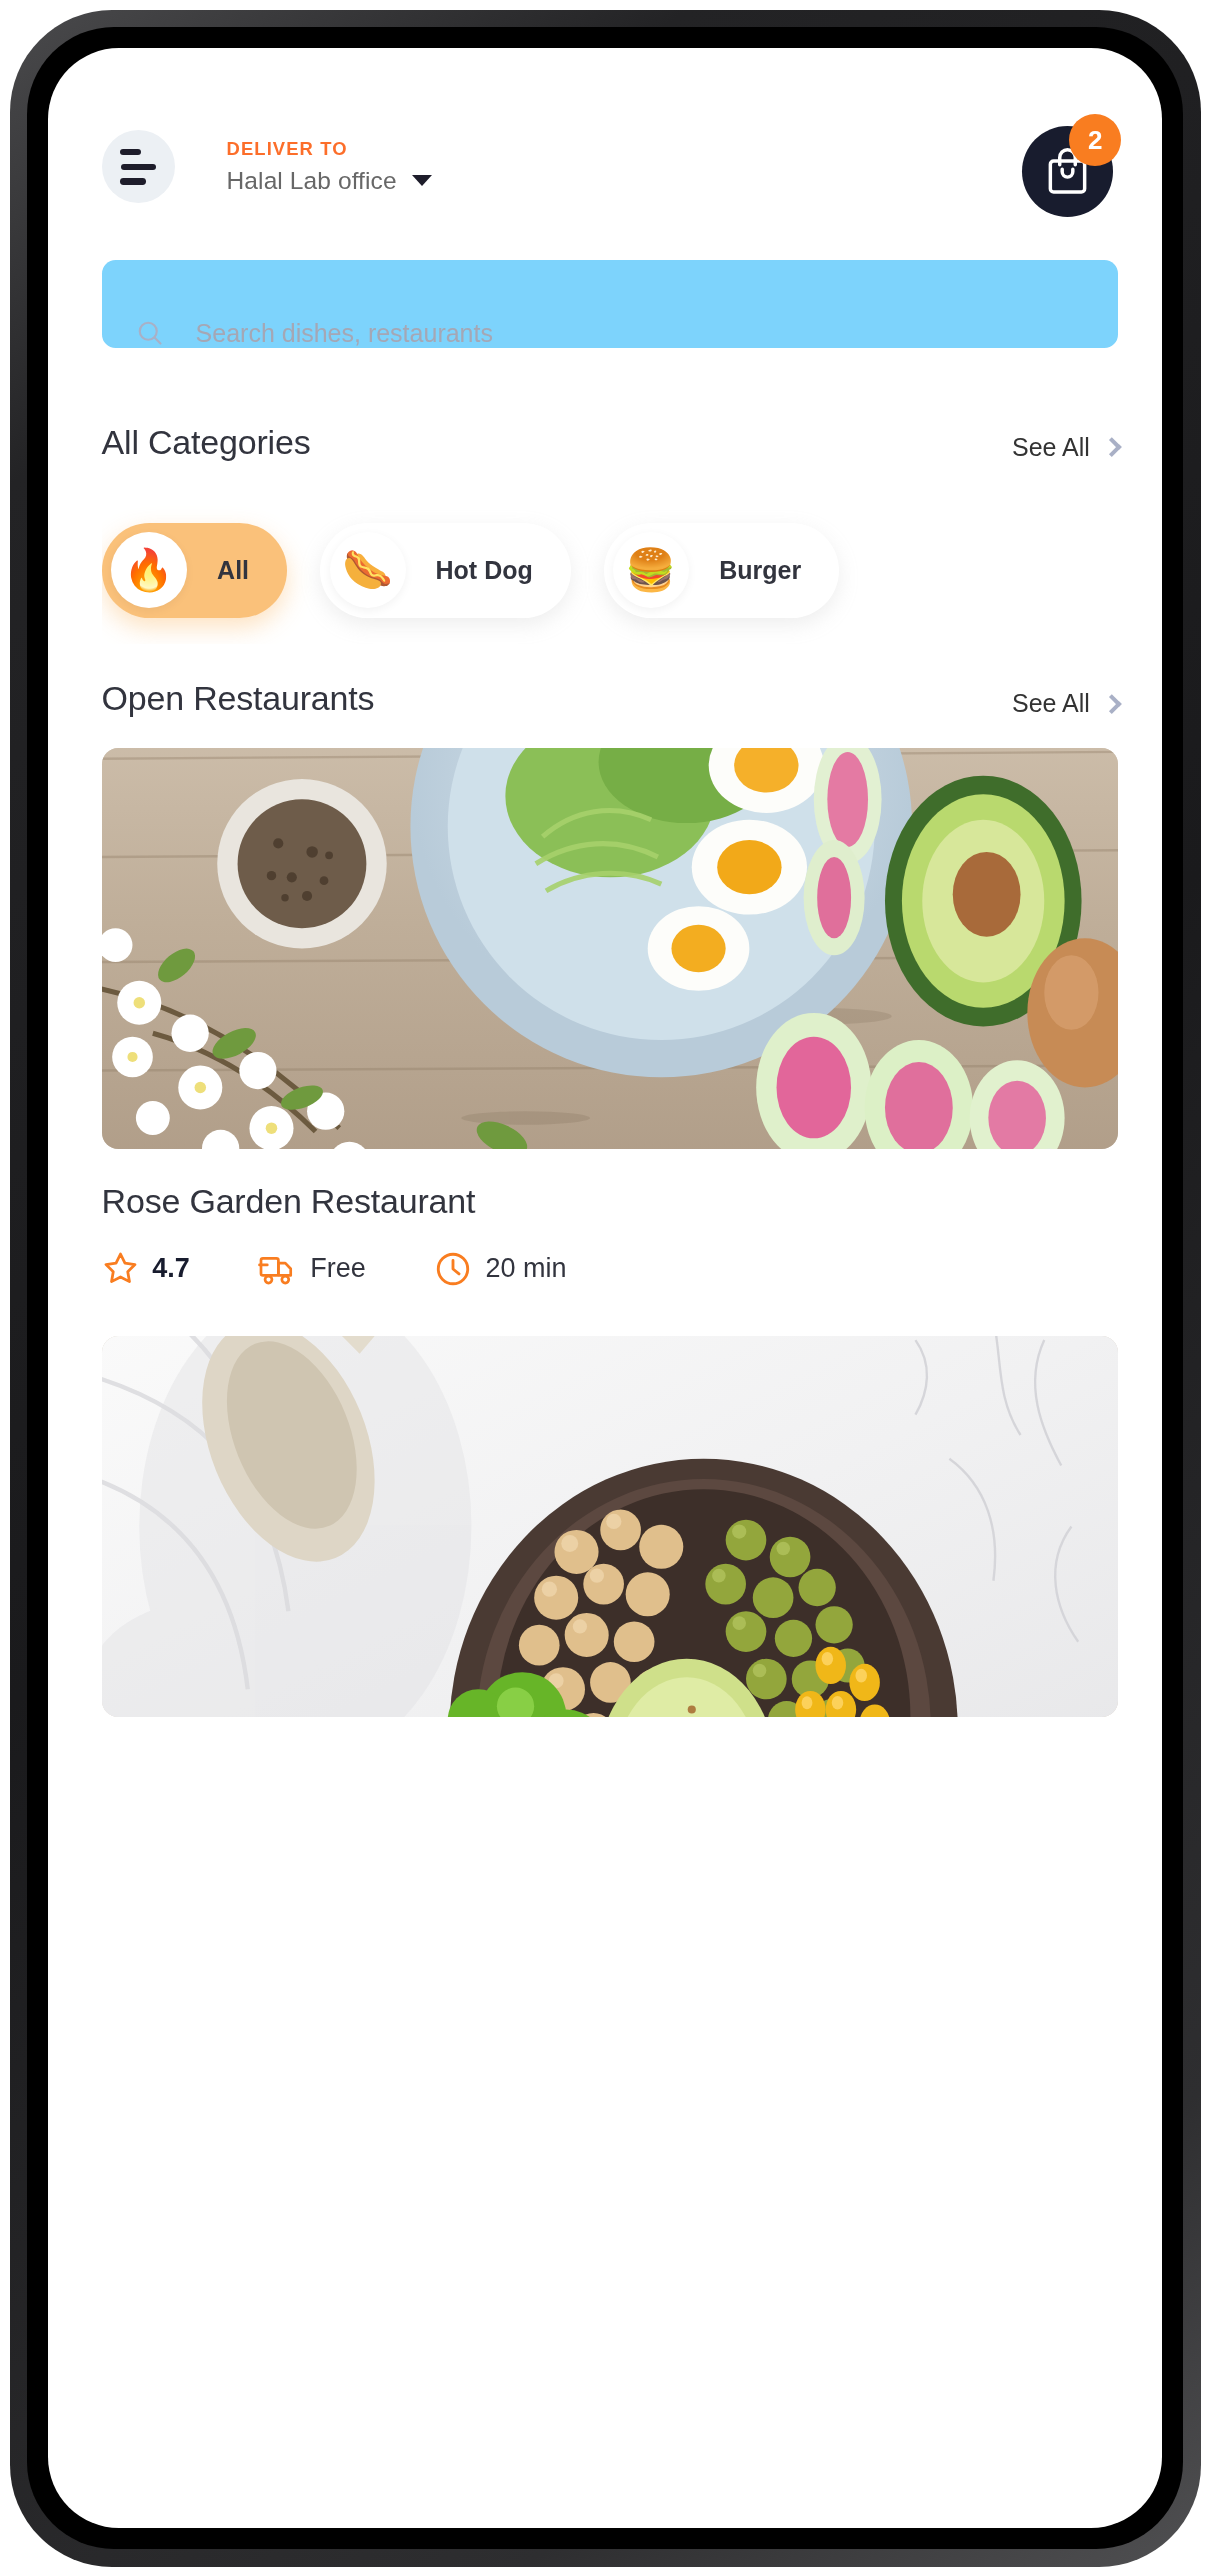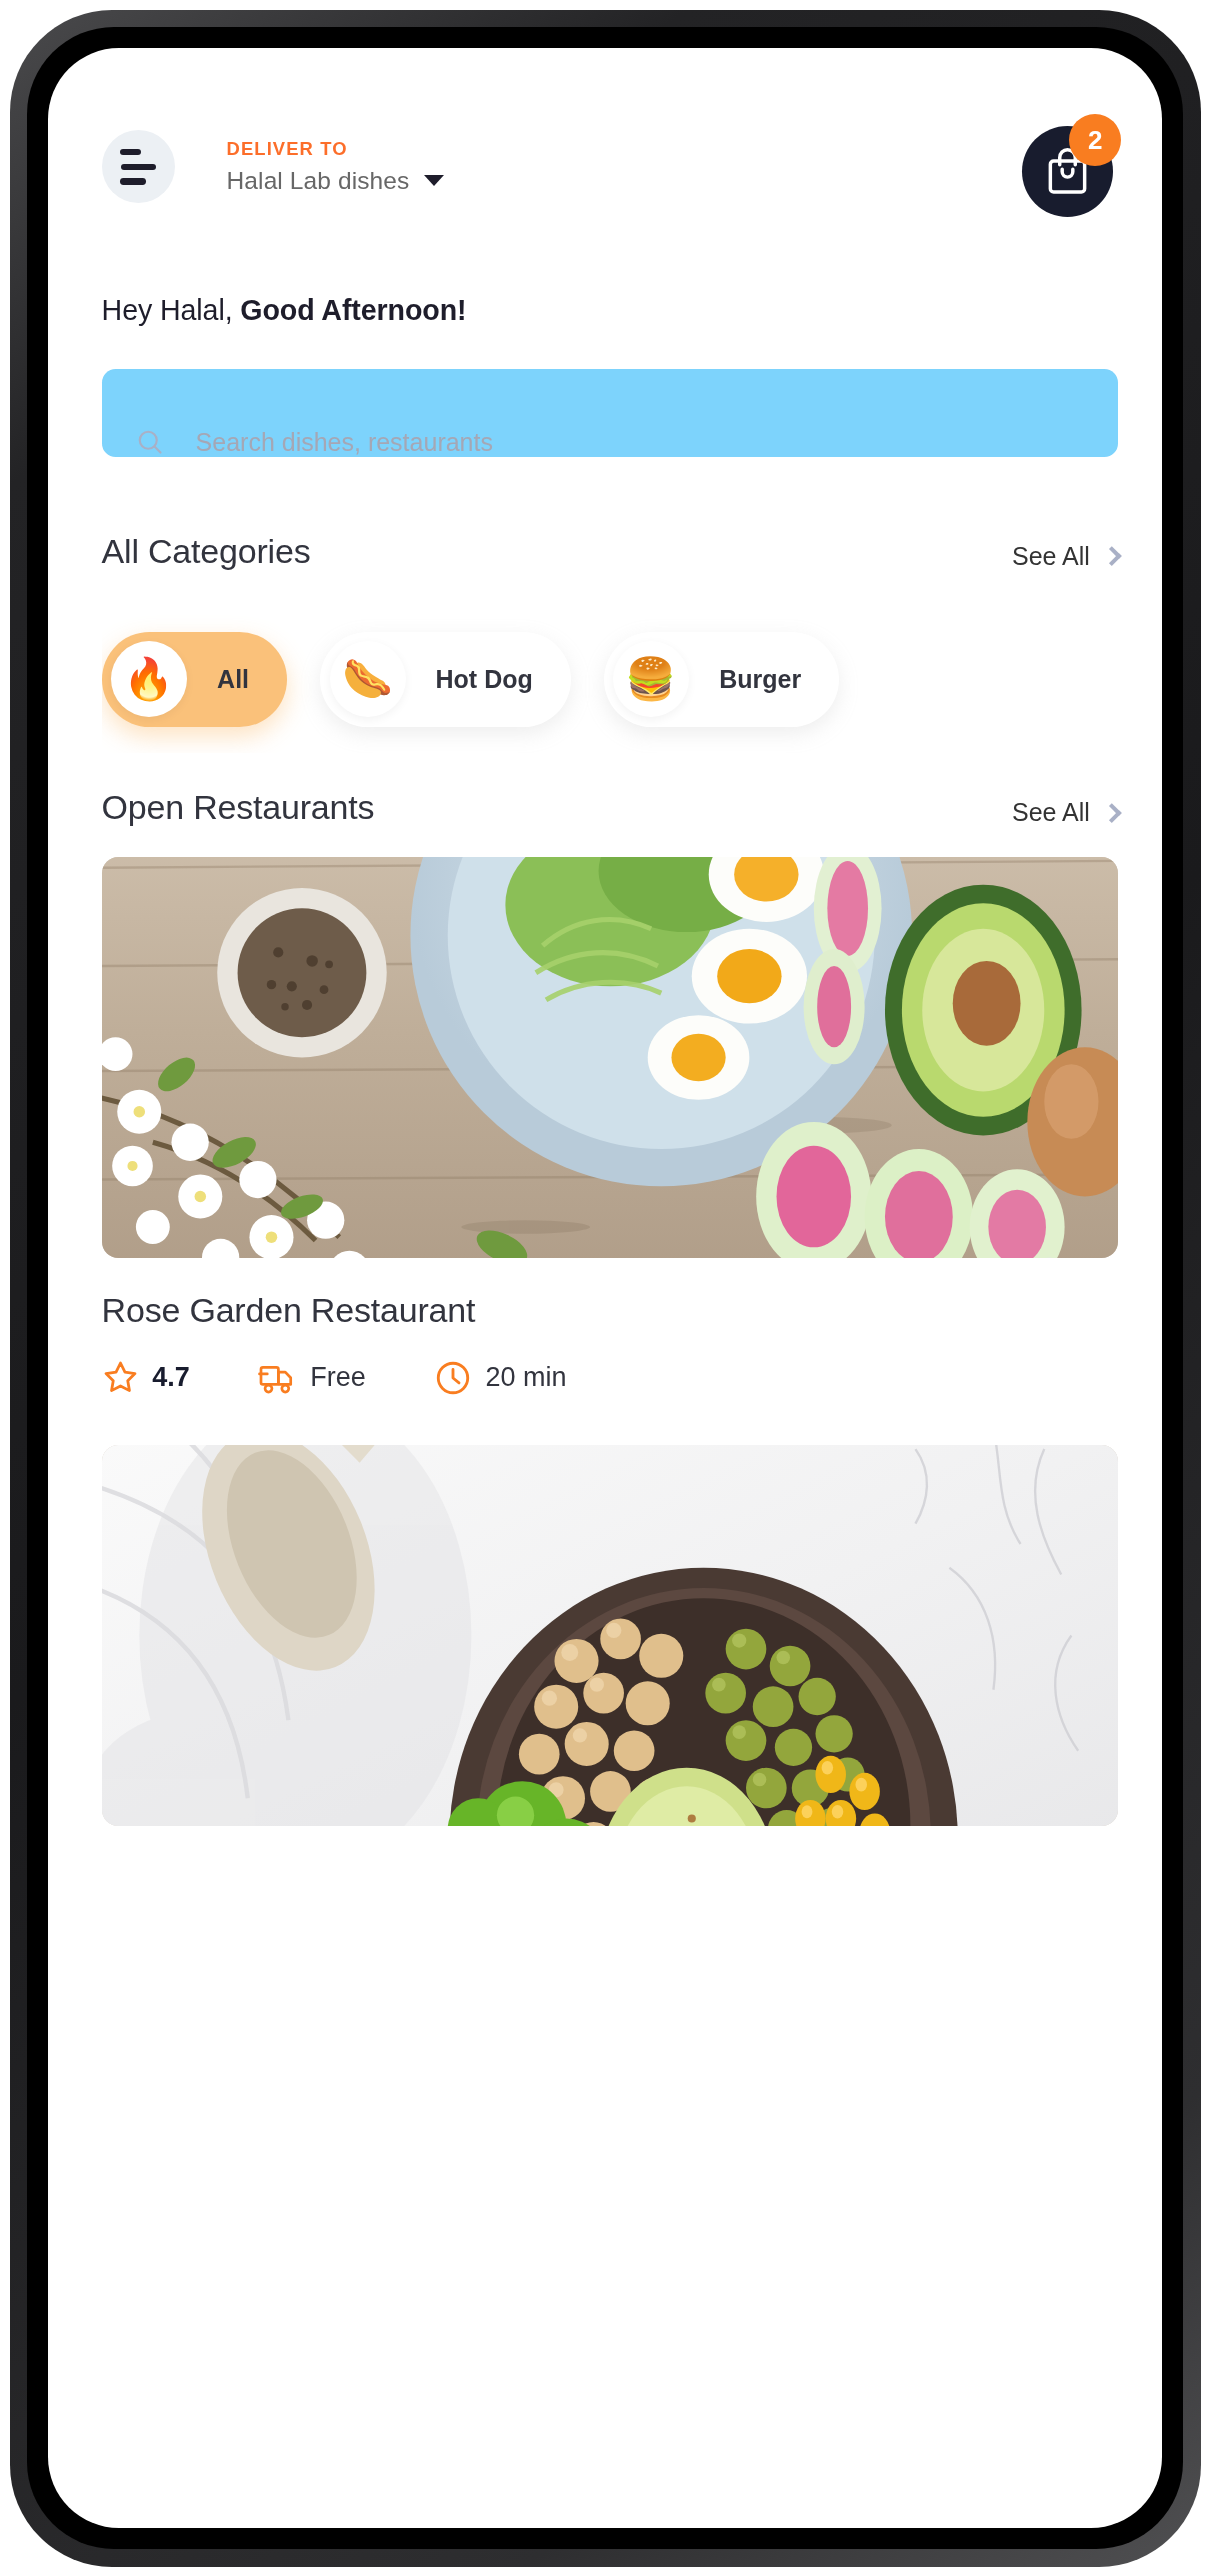--- a/index.html
+++ b/index.html
@@ -291,38 +291,37 @@
         <div class="app-header">
           <button class="menu-btn">
             <span class="menu-bar b1"></span>
             <span class="menu-bar b2"></span>
             <span class="menu-bar b3"></span>
           </button>
 
           <div class="deliver-block">
             <div class="deliver-label">DELIVER TO</div>
             <div class="deliver-row">
-              <span class="deliver-value">Halal Lab dishes</span>
+              <span class="deliver-value">Halal Lab office</span>
               <span class="caret-down"></span>
             </div>
           </div>
 
           <div class="cart-wrap">
             <button class="cart-btn">
               <svg width="49" height="52" viewBox="0 0 24 25" fill="none">
                 <rect x="3.6" y="7.6" width="16.8" height="15.2" rx="1.6" stroke="#ffffff" stroke-width="1.7"></rect>
                 <path d="M8.2 9.4V5.9a3.8 3.8 0 0 1 7.6 0v3.5" stroke="#ffffff" stroke-width="1.7" stroke-linecap="round"></path>
                 <path d="M9.4 11.6v1.3a2.6 2.6 0 0 0 5.2 0v-1.3" stroke="#ffffff" stroke-width="1.7" stroke-linecap="round"></path>
               </svg>
             </button>
             <span class="cart-badge">2</span>
           </div>
         </div>
 
-        <div class="greeting"><span>Hey Halal, </span><b>Good Afternoon!</b></div>
 
         <div class="search-bar">
           <svg width="30" height="30" viewBox="0 0 24 24" fill="none" style="flex:0 0 auto">
             <circle cx="10.6" cy="10.6" r="6.8" stroke="#a9b0c6" stroke-width="1.7"></circle>
             <path d="M15.8 15.8L20.4 20.4" stroke="#a9b0c6" stroke-width="1.7" stroke-linecap="round"></path>
           </svg>
           <input class="search-input" type="text" placeholder="Search dishes, restaurants" style="">
         </div>
 
         <div class="section-head" style="margin-top:75px">

